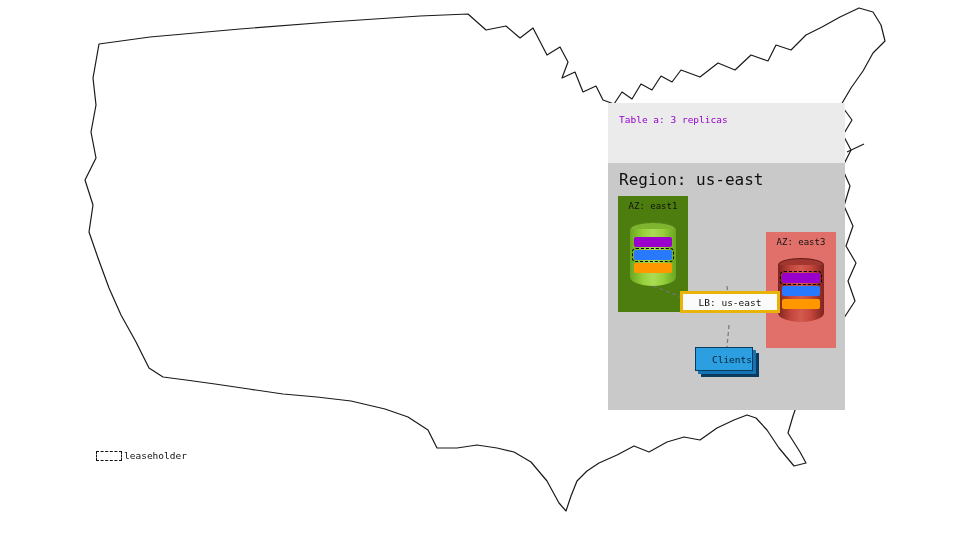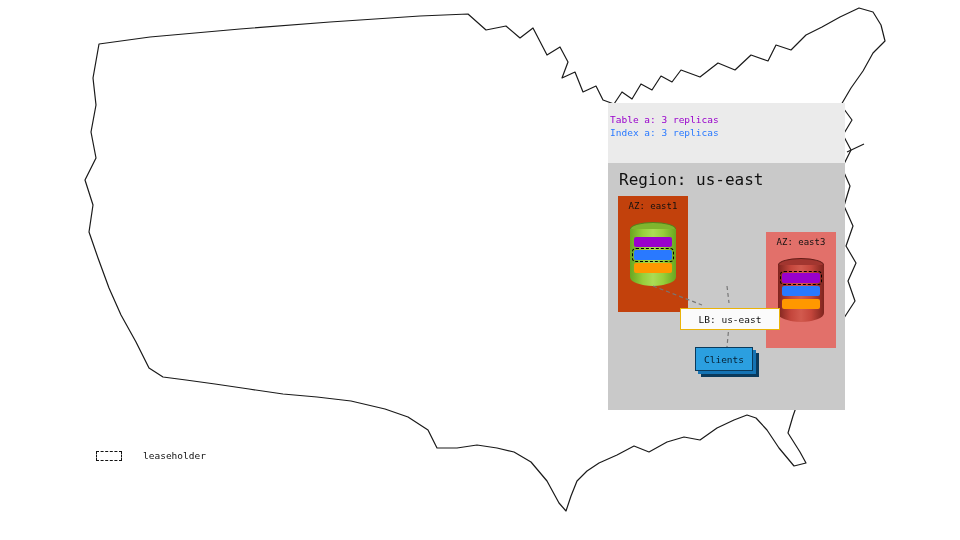--- a/index.html
+++ b/index.html
@@ -2,72 +2,71 @@
 <html><head>
 <meta charset="utf-8">
 <style>
   html,body{margin:0;padding:0;background:#fff;}
   #stage{position:relative;width:960px;height:540px;background:#fff;overflow:hidden;
          font-family:"DejaVu Sans Mono","Liberation Mono",monospace;}
   svg{position:absolute;left:0;top:0;}
   .abs{position:absolute;box-sizing:border-box;}
 
   
-  #replica-legend{left:608px;top:103px;width:237px;height:60px;background:#ebebeb;z-index:3;padding:10px 0 0 2px;}
+  #replica-legend{left:608px;top:103px;width:237px;height:60px;background:#ebebeb;z-index:3;padding:10px 0 0 11px;}
   .legend-line{font-size:9.5px;line-height:13px;white-space:pre;}
   .c-purple{color:#9900cc;} .c-blue{color:#2979ff;} .c-orange{color:#ff9800;}
 
   #region-box{left:608px;top:163px;width:237px;height:247px;background:#c9c9c9;z-index:3;}
   #region-title{left:11px;top:7px;font-size:16px;color:#111;}
 
-  .az{top:33px;width:70px;height:116px;background:#c2410c;}
+  .az{top:33px;width:70px;height:116px;background:#4d7c0f;}
   .az.red{background:#e2706a;margin-top:36px;}
   #az1{left:10px;} #az2{left:84px;} #az3{left:158px;}
   .az-label{width:100%;text-align:center;top:5px;font-size:9px;color:#111;}
 
   
   .cyl{left:12px;top:26px;width:46px;height:64px;}
   .cyl .cbody{position:absolute;left:0;top:7px;width:46px;height:57px;
       background:linear-gradient(90deg,#69a620,#97cf3b 28%,#abdc55 50%,#97cf3b 72%,#69a620);
       border-radius:0 0 23px 23px / 0 0 9px 9px;}
   .cyl .ctop{position:absolute;left:0;top:0;width:46px;height:14px;border-radius:50%;
       background:#7fb52e;border:1px solid #56811b;box-sizing:border-box;}
   .cyl.red .cbody{background:linear-gradient(90deg,#7e241e,#c4463c 28%,#d25a4e 50%,#c4463c 72%,#7e241e);}
   .cyl.red .ctop{background:#a23630;border-color:#641d18;}
 
   .bar{position:absolute;left:4px;width:38px;height:10px;border-radius:2px;z-index:2;}
   .bar.p1{top:15px;} .bar.p2{top:28px;} .bar.p3{top:41px;}
   .bar.purple{background:#9900cc;} .bar.blue{background:#2979ff;} .bar.orange{background:#ff9800;}
   .bar.lh{outline:1.6px dashed #000;outline-offset:1.5px;}
 
   
-  #lb-box{left:680px;top:308px;width:100px;height:22px;background:#fbfbfb;border:1px solid #eab308;
+  #lb-box{left:680px;top:291px;width:100px;height:22px;background:#fbfbfb;border:3px solid #eab308;
       z-index:4;display:flex;align-items:center;justify-content:center;font-size:9.5px;color:#111;}
   #clients-box{left:695px;top:347px;width:58px;height:24px;background:#2b9fe0;border:1px solid #0a3a5c;
-      z-index:4;display:flex;align-items:center;justify-content:center;font-size:9.5px;color:#062033;
+      z-index:4;display:flex;align-items:center;justify-content:flex-end;font-size:9.5px;color:#062033;
       box-shadow:3px 3px 0 #1473b4,6px 6px 0 #0a3a5c;}
 
   
   #map-key{left:96px;top:450px;display:flex;align-items:center;z-index:2;}
   #map-key .swatch{width:26px;height:10px;background:#fff;border:1.5px dashed #111;box-sizing:border-box;}
-  #map-key .lbl{margin-left:21px;font-size:9.5px;color:#111;}
+  #map-key .lbl{margin-left:2px;font-size:9.5px;color:#111;}
 </style>
 </head>
 <body>
 
 <div id="stage">
 
   <svg width="960" height="540" viewBox="0 0 960 540">
     <path d="M99,44 L150,37 240,29 330,22 420,16 468,14 486,30 506,26 520,38 533,28 547,55 560,47 568,62 562,78 575,72 583,92 596,86 603,100 614,104 622,92 632,99 641,84 652,90 661,76 672,82 681,70 700,77 718,63 735,70 751,55 768,61 776,45 791,50 806,35 822,27 840,17 859,8 873,12 881,25 885,41 873,53 863,71 851,88 841,105 852,120 843,135 851,150 842,168 850,186 844,206 853,226 846,246 856,263 848,281 855,301 842,321 828,346 812,371 800,396 793,416 788,433 800,452 806,463 794,466 779,448 767,430 756,418 747,415 734,420 717,428 700,440 684,437 667,442 649,452 634,446 617,455 599,463 587,471 577,481 571,496 566,511 559,503 547,481 531,462 514,452 497,448 477,445 457,448 437,448 428,430 408,417 385,409 351,401 317,397 283,394 249,389 215,384 186,380 163,377 149,368 136,342 121,315 109,288 98,258 89,232 93,205 85,180 96,158 91,132 96,105 93,78 Z" fill="none" stroke="#1a1a1a" stroke-width="1.2" stroke-linejoin="round"></path>
     <path d="M847,152 L864,144" fill="none" stroke="#1a1a1a" stroke-width="1.2"></path>
   </svg>
 
   <div id="replica-legend" class="abs">
     <div class="legend-line c-purple">Table a: 3 replicas</div>
-    <div class="legend-line c-blue">Index a: 3 replicas</div>
   </div>
 
   <div id="region-box" class="abs">
     <div id="region-title" class="abs">Region: us-east</div>
 
     <div id="az1" class="abs az">
       <div class="abs az-label">AZ: east1</div>
       <div class="abs cyl">
         <div class="ctop"></div>
         <div class="cbody"></div>

